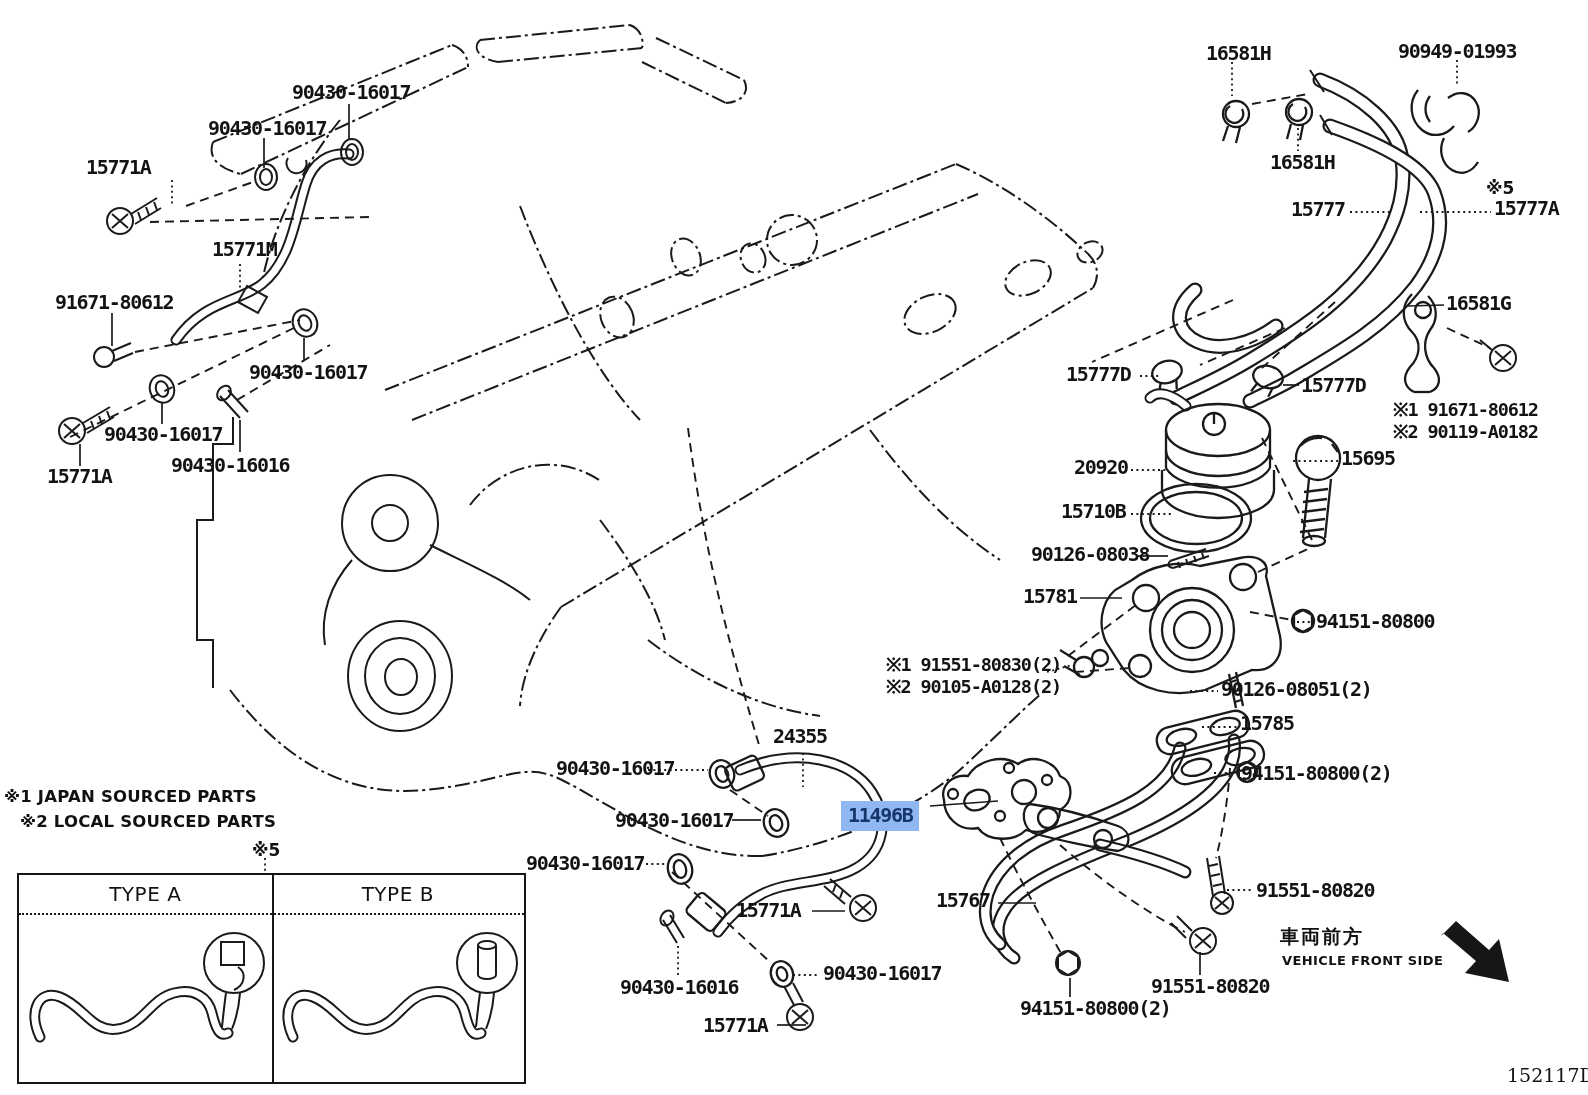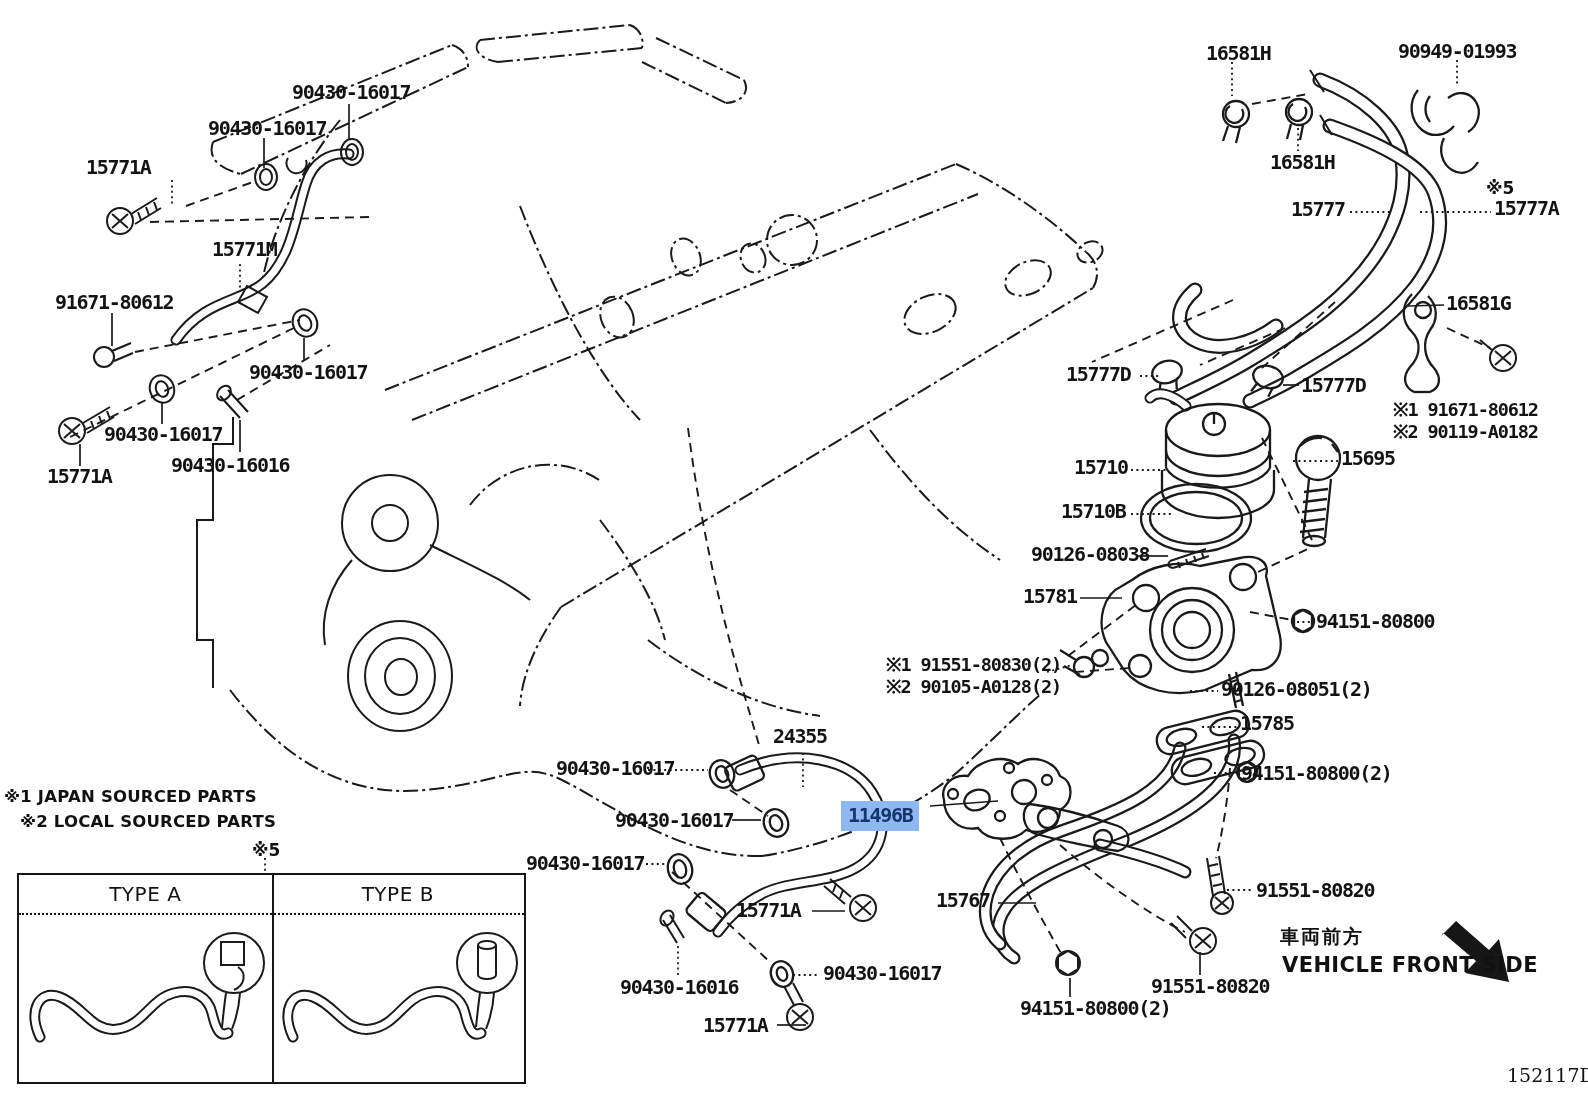--- a/index.html
+++ b/index.html
@@ -18,21 +18,21 @@
   .refmark{position:absolute;font-weight:700;font-size:17px;white-space:nowrap;}
   
   #type-table{position:absolute;left:17px;top:873px;width:505px;height:207px;border:2.5px solid #161616;}
   #type-table .hdr{position:absolute;left:0;top:0;width:100%;height:38px;border-bottom:2px dotted #161616;display:flex;}
   #type-table .hcell{flex:1;display:flex;align-items:center;justify-content:center;
                      font-weight:400;font-size:20px;letter-spacing:.5px;}
   #type-table .vdiv{position:absolute;left:253px;top:0;width:0;height:100%;border-left:2.5px solid #161616;}
   .cellart{position:absolute;top:40px;width:248px;height:165px;}
   
   #front-jp{position:absolute;left:1280px;top:924px;font-weight:700;font-size:19px;letter-spacing:2px;white-space:nowrap;}
-  #front-en{position:absolute;left:1282px;top:953px;font-weight:700;font-size:21px;letter-spacing:.4px;white-space:nowrap;text-align:center;}
+  #front-en{position:absolute;left:1282px;top:953px;font-weight:700;font-size:13px;letter-spacing:.4px;white-space:nowrap;text-align:center;}
   #diagram-code{position:absolute;left:1507px;top:1064px;font-family:"DejaVu Serif",serif;font-size:19px;white-space:nowrap;}
   
   .ln{stroke:#1a1a1a;fill:none;stroke-width:2;}
   .ln25{stroke:#1a1a1a;fill:none;stroke-width:2.3;}
   .cdash{stroke-dasharray:15 4 3 4;}
   .hid{stroke:#1a1a1a;fill:none;stroke-width:1.9;stroke-dasharray:9 6;}
   .ldr{stroke:#1a1a1a;fill:none;stroke-width:1.7;}
   .ldrdot{stroke:#1a1a1a;fill:none;stroke-width:1.8;stroke-dasharray:2 3.4;}
   .hO{stroke:#1a1a1a;fill:none;stroke-width:15;stroke-linecap:round;}
   .hI{stroke:#ffffff;fill:none;stroke-width:10.5;stroke-linecap:round;}
@@ -384,21 +384,21 @@
       <div class="plabel" style="left: 1398px; top: 41px;">90949-01993</div>
       <div class="plabel" style="left: 1270px; top: 152px;">16581H</div>
       <div class="plabel notestyle" style="left: 1486px; top: 178px;">※5</div>
       <div class="plabel" style="left: 1291px; top: 199px;">15777</div>
       <div class="plabel" style="left: 1494px; top: 198px;">15777A</div>
       <div class="plabel" style="left: 1446px; top: 293px;">16581G</div>
       <div class="plabel" style="left: 1066px; top: 364px;">15777D</div>
       <div class="plabel" style="left: 1301px; top: 375px;">15777D</div>
       <div class="plabel alt" style="left: 1393px; top: 399px;">※1 91671-80612</div>
       <div class="plabel alt" style="left: 1393px; top: 421px;">※2 90119-A0182</div>
-      <div class="plabel" style="left: 1074px; top: 457px;">15710</div>
+      <div class="plabel" style="left: 1074px; top: 457px;">20920</div>
       <div class="plabel" style="left: 1341px; top: 448px; text-align: right;">15695</div>
       <div class="plabel" style="left: 1061px; top: 501px;">15710B</div>
       <div class="plabel" style="left: 1031px; top: 544px;">90126-08038</div>
       <div class="plabel" style="left: 1023px; top: 586px;">15781</div>
       <div class="plabel" style="left: 1316px; top: 611px;">94151-80800</div>
       <div class="plabel alt" style="left: 886px; top: 654px;">※1 91551-80830(2)</div>
       <div class="plabel alt" style="left: 886px; top: 676px;">※2 90105-A0128(2)</div>
       <div class="plabel" style="left: 1221px; top: 679px;">90126-08051(2)</div>
       <div class="plabel" style="left: 1240px; top: 713px;">15785</div>
       <div class="plabel" style="left: 1241px; top: 763px;">94151-80800(2)</div>

